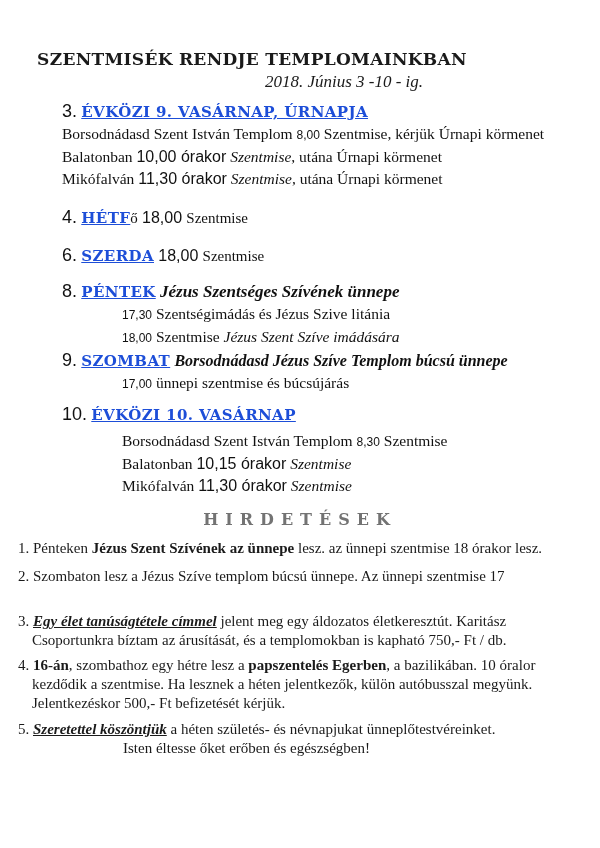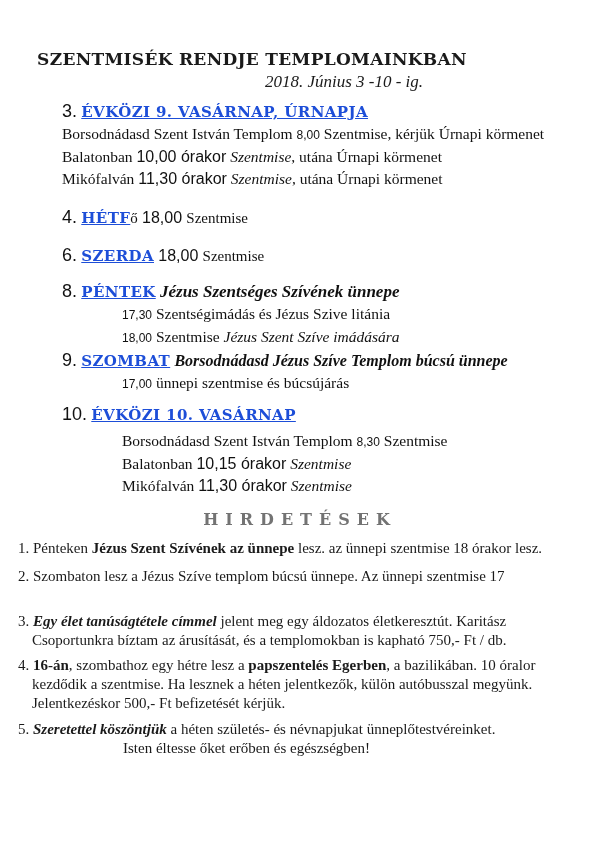--- a/index.html
+++ b/index.html
@@ -14,21 +14,21 @@
   .head .tail { font-size: 15px; }
   .head .time { font-family: "Liberation Sans", sans-serif; font-size: 16px; }
   .line { font-size: 15.5px; line-height: 22px; }
   .line .time { font-family: "Liberation Sans", sans-serif; font-size: 12px; }
   .line .ora { font-family: "Liberation Sans", sans-serif; font-size: 16px; }
   .line .it { font-style: italic; }
   .ind { padding-left: 60px; }
   .announce-title { position: absolute; top: 510px; left: 0; width: 600px; text-align: center; font-family: "DejaVu Serif", serif; font-weight: bold; font-size: 16px; letter-spacing: 7px; color: #737373; }
   .ann { position: absolute; left: 18px; width: 575px; font-size: 15px; line-height: 19px; color: #1a1a1a; }
   .ann .b { font-weight: bold; }
-  .ann .bi { font-weight: bold; font-style: italic; }
+  .ann .bi { font-weight: bold; font-style: italic; text-decoration: underline; }
   .ann .cont { padding-left: 14px; display: block; }
 </style>
 </head>
 <body>
 
 <div class="title">SZENTMISÉK RENDJE TEMPLOMAINKBAN</div>
 <div class="subtitle">2018. Június 3 -10 - ig.</div>
 
 <div class="sec" style="top:100px;">
   <div class="head">

